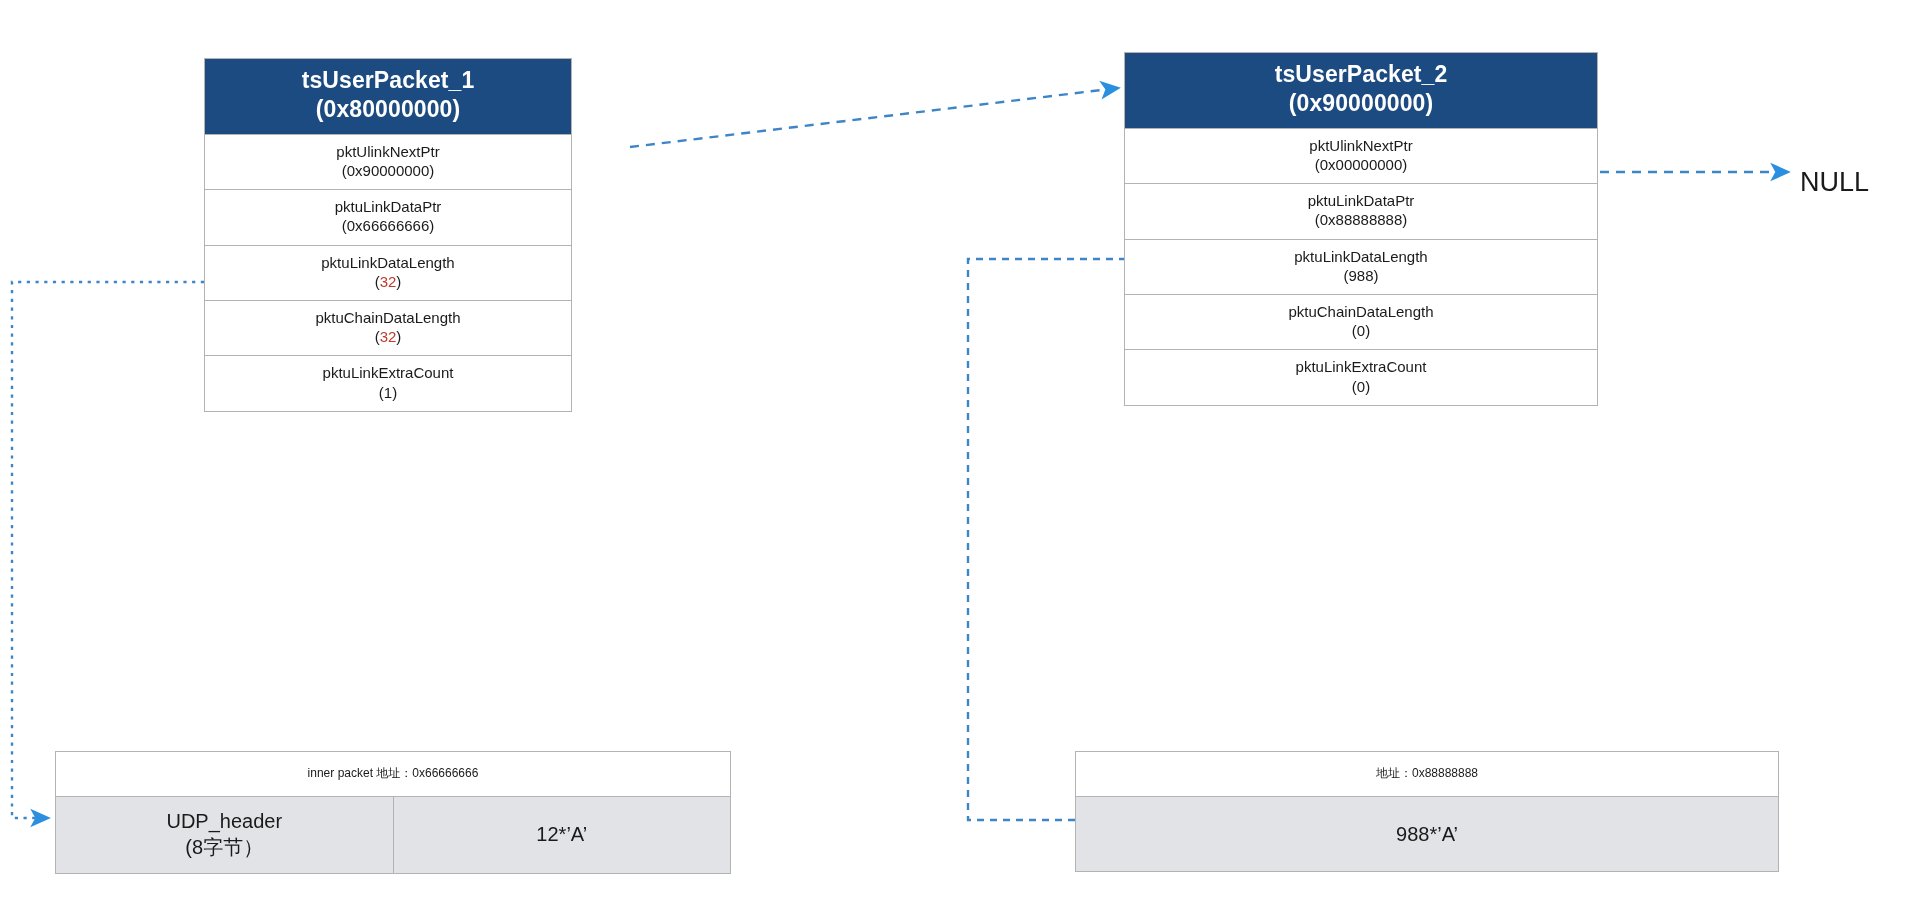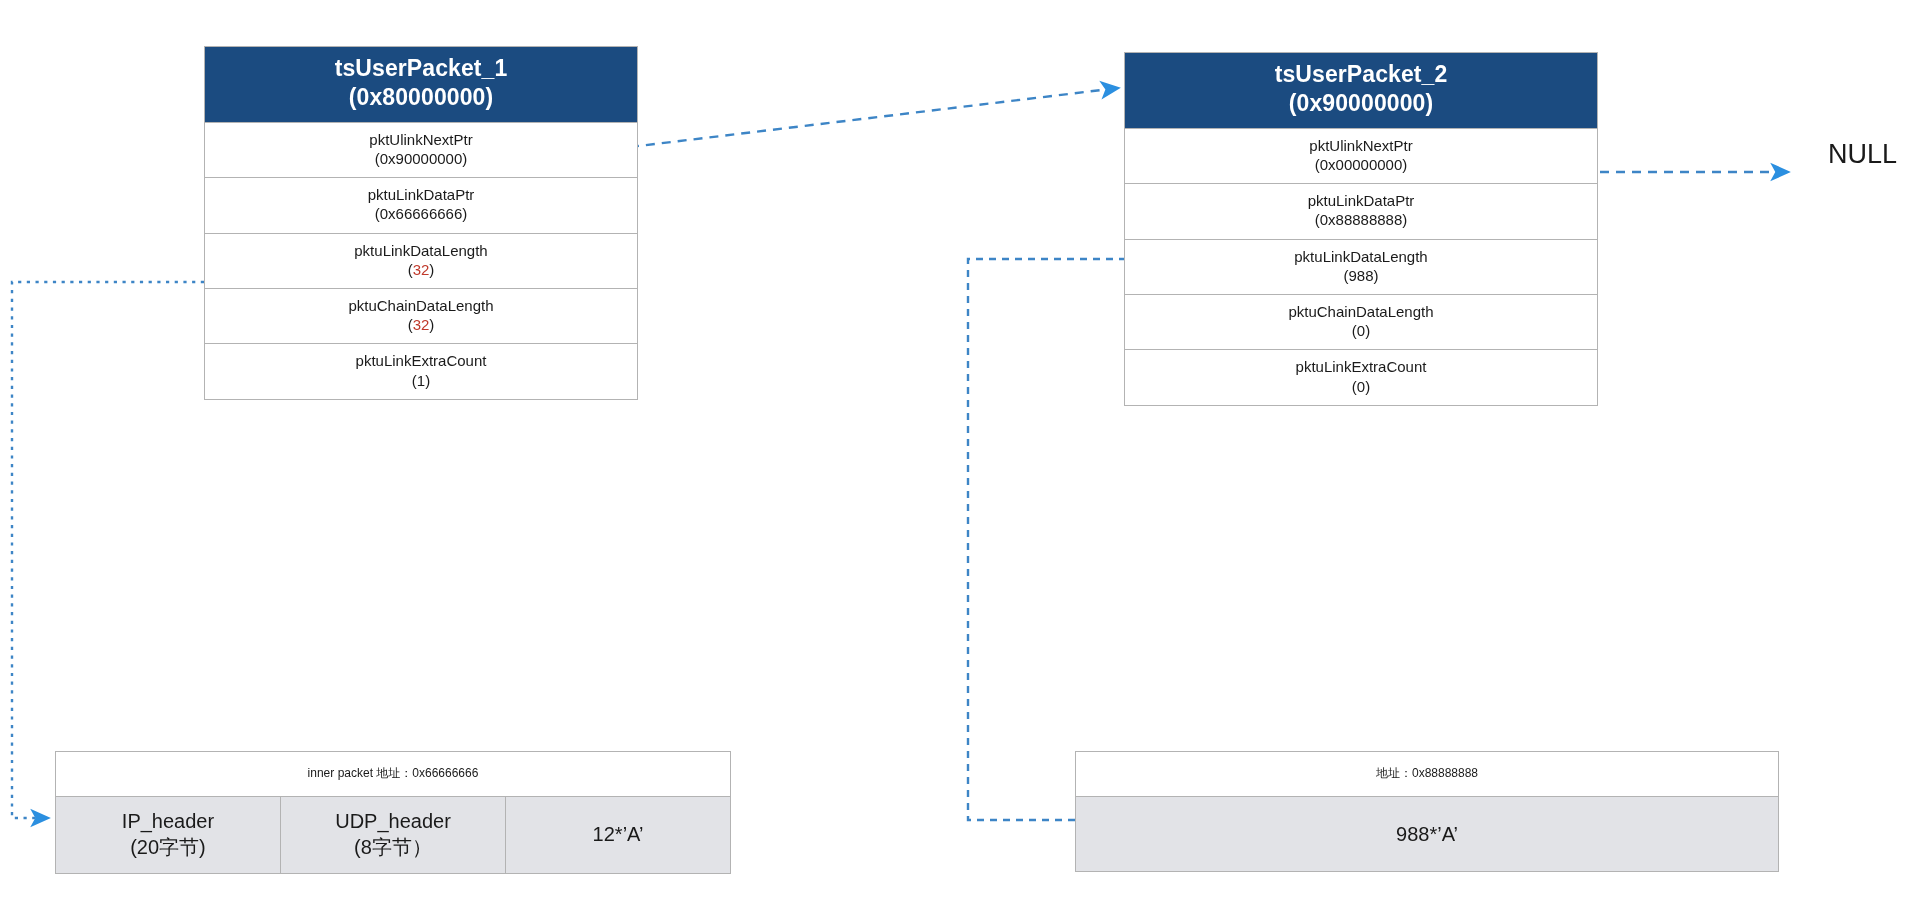--- a/index.html
+++ b/index.html
@@ -123,21 +123,21 @@
 
     <path d="M 630,147 L 1118,88" fill="none" stroke="#3d85c6" stroke-width="2.4" stroke-dasharray="9,7" marker-end="url(#arrowBlue)"></path>
 
     <path d="M 1552,172 L 1788,172" fill="none" stroke="#3d85c6" stroke-width="2.4" stroke-dasharray="9,7" marker-end="url(#arrowBlue)"></path>
 
     <path d="M 204,282 L 12,282 L 12,818 L 48,818" fill="none" stroke="#3d85c6" stroke-width="2.4" stroke-dasharray="3.2,5.5" marker-end="url(#arrowBlue)"></path>
 
     <path d="M 1126,259 L 968,259 L 968,820 L 1118,820" fill="none" stroke="#3d85c6" stroke-width="2.4" stroke-dasharray="7,6" marker-end="url(#arrowBlue)"></path>
   </svg>
 
-  <div class="struct" style="left:204px; top:46px; width:434px;">
+  <div class="struct" style="left:204px; top:58px; width:368px;">
     <div class="hdr">
       <span class="ln">tsUserPacket_1</span>
       <span class="ln">(0x80000000)</span>
     </div>
 
     <div class="row">
       <span class="ln">pktUlinkNextPtr</span>
       <span class="ln">(0x90000000)</span>
     </div>
 
@@ -187,29 +187,25 @@
       <span class="ln">pktuChainDataLength</span>
       <span class="ln">(0)</span>
     </div>
 
     <div class="row">
       <span class="ln">pktuLinkExtraCount</span>
       <span class="ln">(0)</span>
     </div>
   </div>
 
-  <div class="null-label" style="left:1800px; top:139px;margin-left:28px;">NULL</div>
+  <div class="null-label" style="left:1800px; top:167px;">NULL</div>
 
   <div class="buffer" style="left:55px; top:751px; width:676px;">
     <div class="addr">inner packet 地址：0x66666666</div>
     <div class="cells">
-      <div class="cell">
-        <span class="ln">IP_header</span>
-        <span class="ln">(20字节)</span>
-      </div>
       <div class="cell">
         <span class="ln">UDP_header</span>
         <span class="ln">(8字节）</span>
       </div>
       <div class="cell" style="padding-top:24px; padding-bottom:8px;">
         <span class="ln">12*’A’</span>
       </div>
     </div>
   </div>
 

